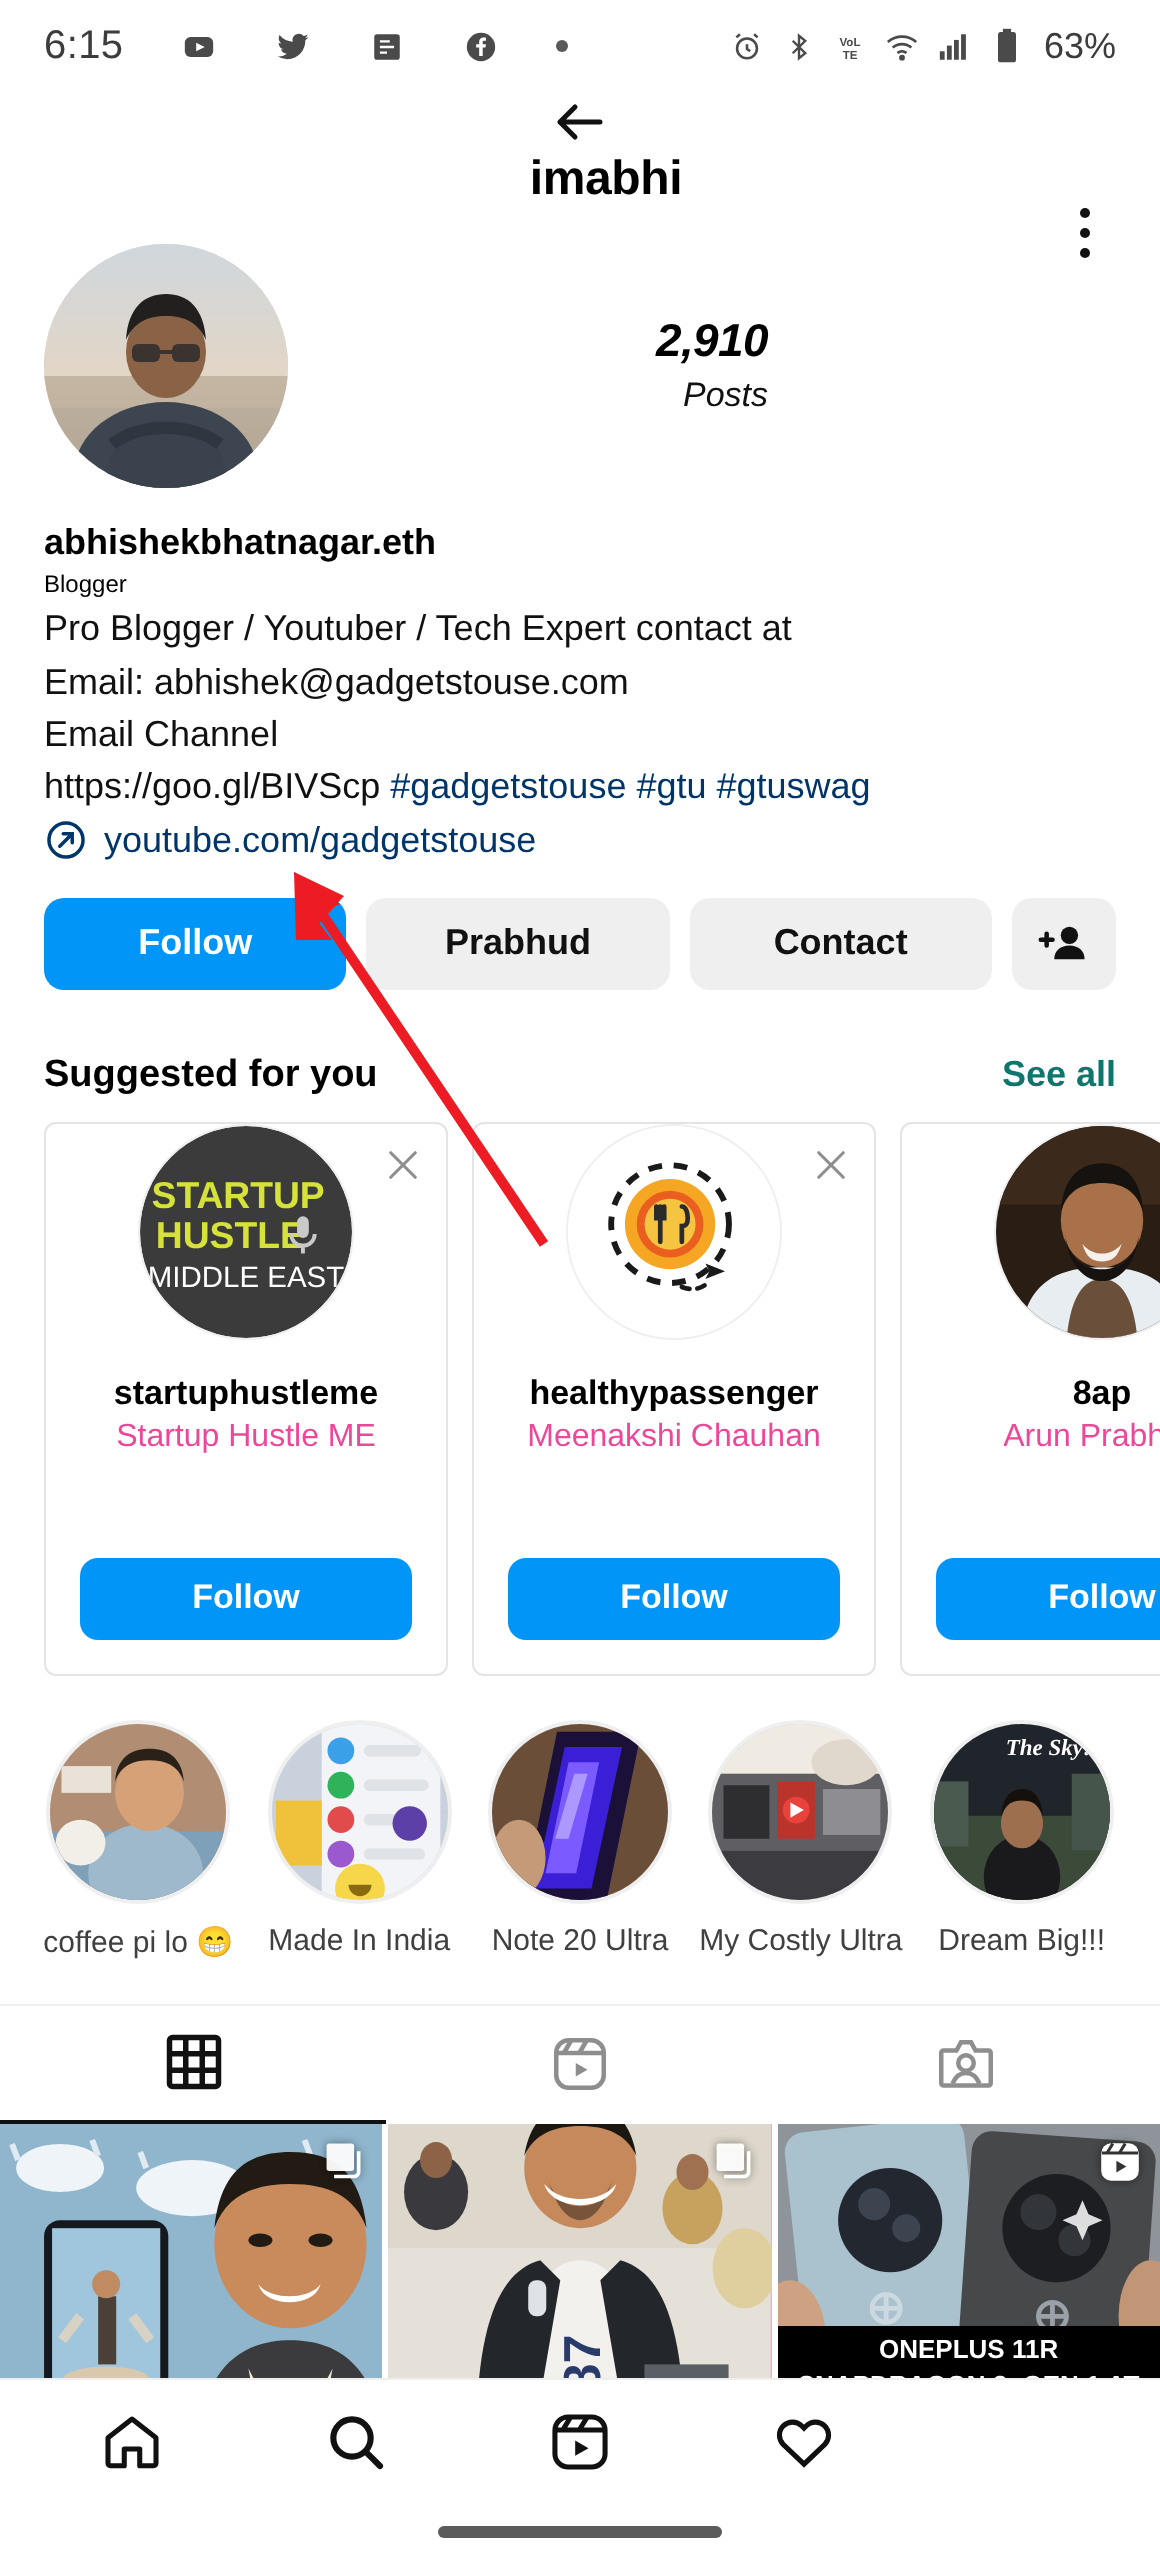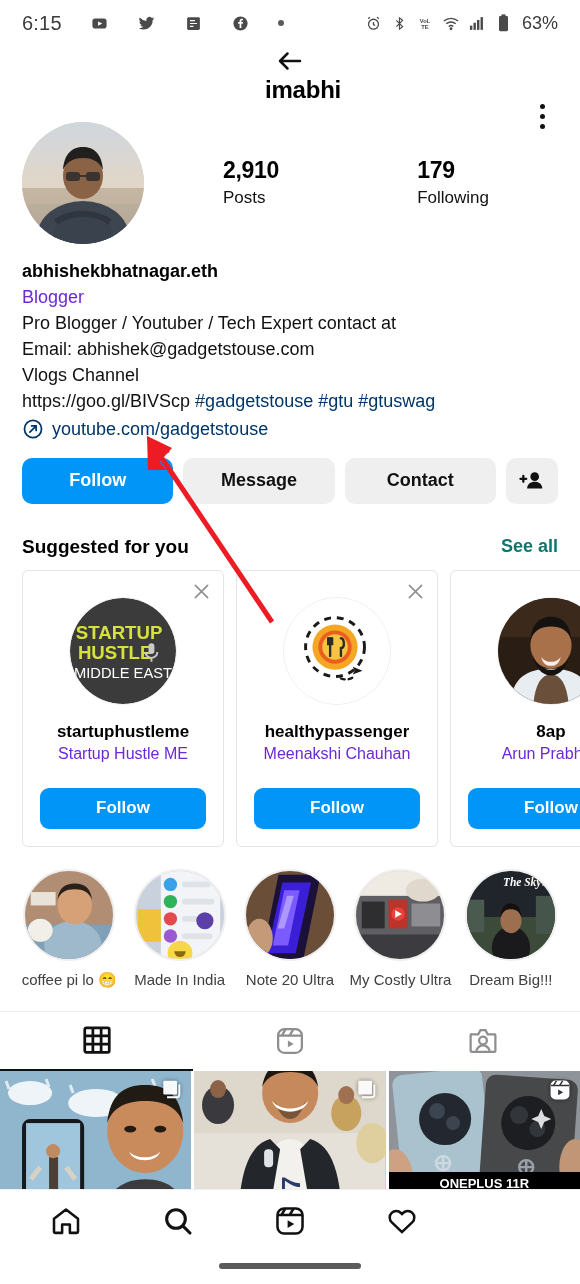--- a/index.html
+++ b/index.html
@@ -32,28 +32,28 @@
   .kebab { margin-left:auto; width:32px; height:40px; display:flex; flex-direction:column;
            align-items:center; justify-content:center; gap:5px; cursor:pointer; }
   .kebab i { width:5px; height:5px; border-radius:50%; background:#111; display:block; }
 
   
   .profile-row { display:flex; align-items:center; padding:8px 22px 0 22px; }
   .avatar-wrap { width:122px; height:122px; border-radius:50%; overflow:hidden;
                  flex:0 0 122px; position:relative; background:#d9d4cc; }
   .avatar-img { position:absolute; inset:0; }
   .stats { flex:1; display:flex; justify-content:space-around; padding-left:10px; }
-  .stat { text-align:left; }
+  .stat { text-align:right;font-style:italic; }
   .stat-num { font-size:23px; font-weight:700; line-height:1.25; letter-spacing:-.3px; }
   .stat-lbl { font-size:17px; color:#111; line-height:1.4; margin-top:1px; }
 
   
   .bio { padding:14px 22px 0 22px; }
   .bio-name { font-size:18px; font-weight:700; line-height:1.45; }
-  .bio-cat  { font-size:18px; color:#6d28d9; line-height:1.45; }
+  .bio-cat  { font-size:12px; color:#000000; line-height:1.45; }
   .bio-line { font-size:18px; line-height:1.45; color:#111; }
   .bio-line .hl { color:#003569; }
   .bio-link-row { display:flex; align-items:center; gap:8px; margin-top:1px; }
   .link-ic { color:#003569; display:inline-flex; }
   .bio-link { font-size:18px; color:#003569; line-height:1.45; }
 
   
   .actions { display:flex; gap:10px; padding:16px 22px 0 22px; align-items:center; }
   .btn { height:46px; border-radius:10px; display:flex; align-items:center; justify-content:center;
          font-size:18px; font-weight:700; cursor:pointer; border:none; }
@@ -62,28 +62,28 @@
   .btn-icon { width:52px; background:#efefef; border-radius:10px; height:46px;
               display:flex; align-items:center; justify-content:center; cursor:pointer; }
 
   
   .sugg-head { display:flex; align-items:center; padding:32px 22px 0 22px; }
   .sugg-title { font-size:19px; font-weight:700; }
   .sugg-seeall { margin-left:auto; font-size:18px; color:#0f766e; font-weight:700; cursor:pointer; }
   .sugg-scroll { display:flex; gap:12px; padding:12px 22px 0 22px; overflow:hidden; }
   .sugg-card { flex:0 0 202px; height:277px; border:1px solid #e4e4e4; border-radius:6px;
                background:#fff; position:relative; display:flex; flex-direction:column;
-               align-items:center; padding-top:26px; }
+               align-items:center; }
   .sugg-x { position:absolute; top:9px; right:10px; width:24px; height:24px; cursor:pointer;
             color:#8e8e8e; display:flex; align-items:center; justify-content:center; }
   .sugg-av { width:108px; height:108px; border-radius:50%; overflow:hidden; position:relative;
              border:1px solid #efefef; background:#fff; }
   .sugg-user { font-size:17px; font-weight:700; margin-top:17px; text-align:center;
                max-width:190px; overflow:hidden; white-space:nowrap; }
-  .sugg-real { font-size:16px; color:#6d28d9; margin-top:3px; text-align:center;
+  .sugg-real { font-size:16px; color:#ec4899; margin-top:3px; text-align:center;
                max-width:190px; overflow:hidden; white-space:nowrap; }
   .sugg-btn { position:absolute; bottom:17px; left:17px; right:17px; height:41px;
               background:#0095F6; color:#fff; font-size:17px; font-weight:700; border-radius:9px;
               display:flex; align-items:center; justify-content:center; cursor:pointer; }
 
   
   .highlights { display:flex; padding:22px 14px 0 14px; gap:0; }
   .hl-item { flex:1; display:flex; flex-direction:column; align-items:center; cursor:pointer; }
   .hl-circle { width:92px; height:92px; border-radius:50%; overflow:hidden; position:relative;
                border:2px solid #efefef; background:#ddd; }
@@ -226,48 +226,44 @@
         <rect x="64" y="50" width="14" height="9" rx="3" fill="#2b2b2b" opacity=".85"></rect>
         <rect x="58" y="53" width="6" height="2" fill="#2b2b2b" opacity=".85"></rect>
         <path d="M34 100c8-6 18-8 27-8s19 2 27 8" stroke="#2f3640" stroke-width="6" fill="none"></path>
       </svg>
     </div>
     <div class="stats">
       <div class="stat">
         <div class="stat-num">2,910</div>
         <div class="stat-lbl">Posts</div>
       </div>
-      <div class="stat">
-        <div class="stat-num">179</div>
-        <div class="stat-lbl">Following</div>
-      </div>
     </div>
   </div>
 
   <div class="bio">
     <div class="bio-name">abhishekbhatnagar.eth</div>
     <div class="bio-cat">Blogger</div>
     <div class="bio-line">Pro Blogger / Youtuber / Tech Expert contact at</div>
     <div class="bio-line">Email: abhishek@gadgetstouse.com</div>
-    <div class="bio-line">Vlogs Channel</div>
+    <div class="bio-line">Email Channel</div>
     <div class="bio-line"><span>https://goo.gl/BIVScp </span><span class="hl">#gadgetstouse #gtu #gtuswag</span></div>
     <div class="bio-link-row">
       <span class="link-ic">
         <svg width="22" height="22" viewBox="0 0 24 24" fill="none" stroke="#003569" stroke-width="1.9" stroke-linecap="round">
           <circle cx="12" cy="12" r="9.3"></circle>
             <path d="M8.6 15.4 15.4 8.6M10.5 8.6h4.9v4.9"></path>
         </svg>
       </span>
       <span class="bio-link">youtube.com/gadgetstouse</span>
     </div>
   </div>
 
   <div class="actions">
     <div class="btn btn-follow">Follow</div>
-    <div class="btn btn-grey">Message</div>
+    <div class="btn btn-grey">Prabhud</div>
     <div class="btn btn-grey">Contact</div>
     <div class="btn-icon">
       <svg width="26" height="26" viewBox="0 0 24 24">
         <circle cx="14.5" cy="8" r="4" fill="#111"></circle>
         <path d="M7.5 19c0-4 3.1-6.3 7-6.3s7 2.3 7 6.3z" fill="#111"></path>
         <path d="M4 7.3v5.4M1.3 10h5.4" stroke="#111" stroke-width="2.1" stroke-linecap="round"></path>
       </svg>
     </div>
   </div>
 

